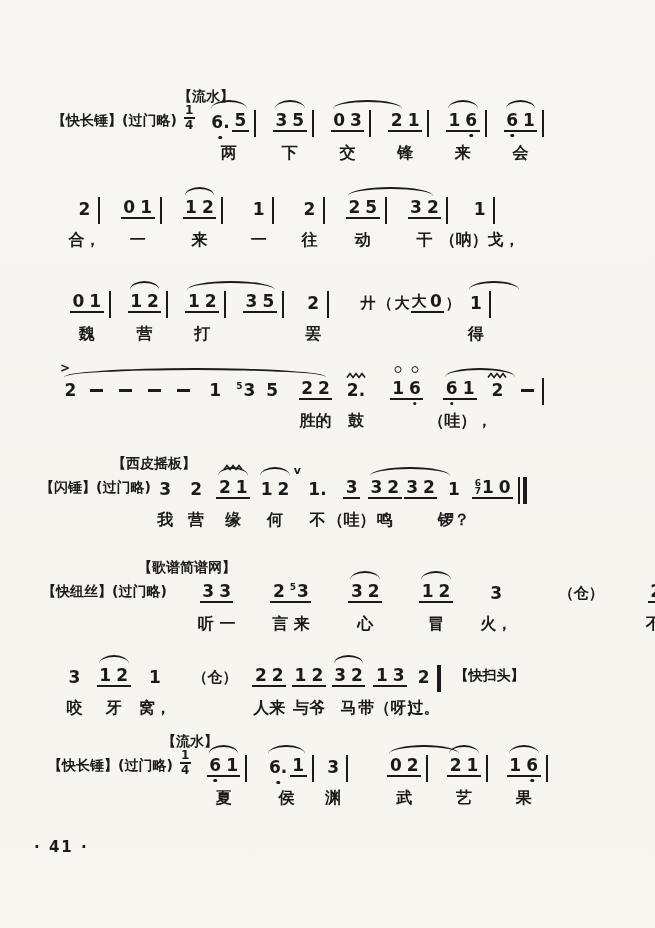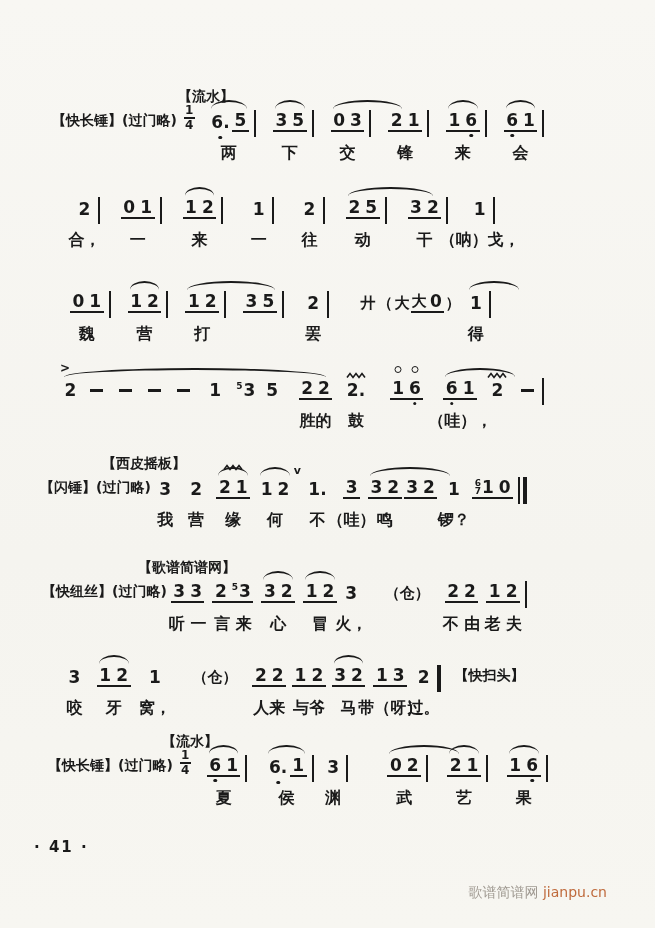--- a/index.html
+++ b/index.html
@@ -458,21 +458,21 @@
               <span class="dashnote"></span>
             </div>
             <div class="lz">
               <span class="ly"></span>
             </div>
           </div>
           <div class="bar"></div>
         </div>
       </div>
       <div class="music-system" style="margin-top: 9px; padding-top: 20px;">
-        <div class="tag" style="left: 102px;">【西皮摇板】</div>
+        <div class="tag" style="left: 112px;">【西皮摇板】</div>
         <div class="noterow" style="padding-left: 40px;">
           <span class="prefix">【闪锤】(过门略)</span>
           <div class="cell" style="margin-left: 6px;">
             <div class="orn"></div>
             <div class="nz">
               <span class="part">3</span>
             </div>
             <div class="lz">
               <span class="ly">我</span>
             </div>
@@ -577,21 +577,21 @@
             </div>
           </div>
           <div class="endgrp">
             <div class="b1"></div>
             <div class="b2"></div>
           </div>
         </div>
       </div>
       <div class="music-system" style="margin-top: 14px; padding-top: 20px;">
         <div class="tag" style="left: 138px;">【歌谱简谱网】</div>
-        <div class="noterow" style="padding-left: 42px;">
+        <div class="noterow" style="padding-left: 42px; gap: 29px;">
           <span class="prefix">【快纽丝】(过门略)</span>
           <div class="cell" style="margin-left: 4px;">
             <div class="orn"></div>
             <div class="nz">
               <span class="part u">3</span>
               <span class="part u">3</span>
             </div>
             <div class="lz">
               <span class="ly">听 一</span>
             </div>
@@ -850,14 +850,13 @@
             </div>
             <div class="lz">
               <span class="ly">果</span>
             </div>
           </div>
           <div class="bar"></div>
         </div>
       </div>
     </div>
   <div class="footer-num">· 41 ·</div>
-  <div class="watermark"><span>歌谱简谱网 </span><span class="url">jianpu.cn</span></div>
 </div>
 
 </body></html>

